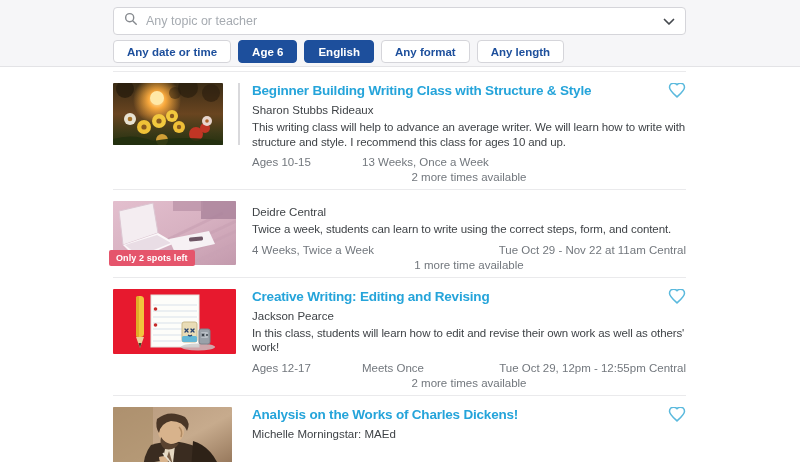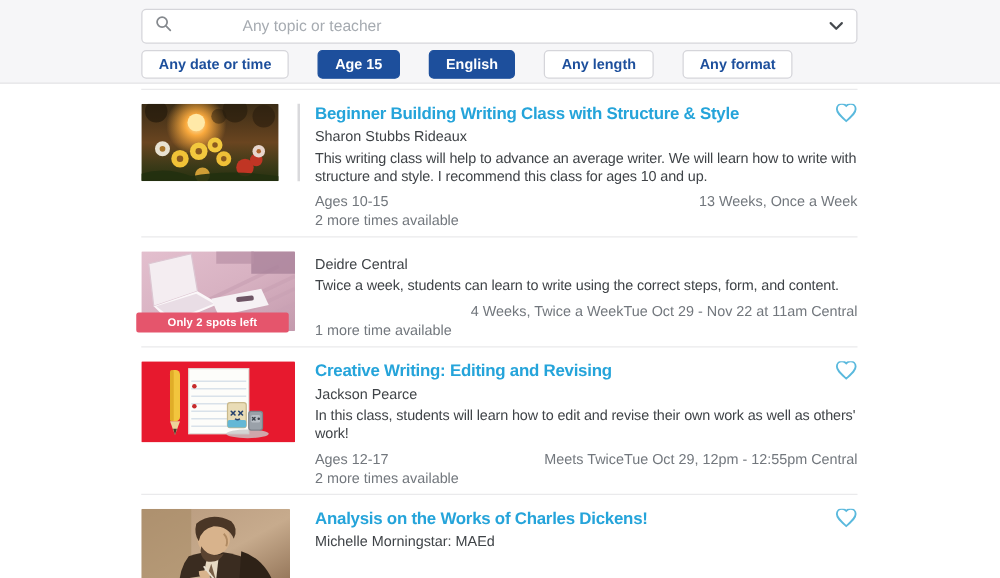--- a/index.html
+++ b/index.html
@@ -4,55 +4,55 @@
 <style>
   * { margin:0; padding:0; box-sizing:border-box; }
   html,body { width:800px; height:462px; overflow:hidden; background:#fff;
               font-family:"Liberation Sans", sans-serif; }
 
   
   .topbar { position:absolute; left:0; top:0; width:800px; height:67px;
             background:#f6f6f8; border-bottom:1px solid #e3e3e6; }
   .searchbox { position:absolute; left:113px; top:7px; width:573px; height:28px;
                background:#fff; border:1px solid #d5d5da; border-radius:4px;
-               display:flex; align-items:center; padding:0 10px;gap:48px; }
+               display:flex; align-items:center; padding:0 10px; }
   .searchbox input { flex:1; border:none; outline:none; font-size:12.5px;
                      color:#3f4347; background:transparent; margin-left:8px;
                      font-family:"Liberation Sans", sans-serif; }
   .searchbox input::placeholder { color:#a6abb1; }
-  .filters { position:absolute; left:113px; top:40px; display:flex; gap:23px; }
+  .filters { position:absolute; left:113px; top:40px; display:flex; gap:7px; }
   .chip { height:23px; display:inline-flex; align-items:center; padding:0 13px;
           border-radius:4px; font-size:11.5px; font-weight:700; cursor:pointer;
           background:#fff; border:1px solid #d5d5da; color:#1d4f9c; white-space:nowrap; }
   .chip.active { background:#1d4f9c; border-color:#1d4f9c; color:#fff; }
 
   
   .list { position:absolute; left:113px; top:71px; width:573px; }
   .card { display:flex; border-top:1px solid #eaeaec; padding:11px 0 5px 0; }
   .imgcol { width:123px; min-width:123px; margin-right:16px; position:relative; }
   .art { border-radius:1px; overflow:hidden; line-height:0; }
   .vrule { position:absolute; top:0; left:125px; width:2px; height:62px; background:#d9d9dc; }
   .badge { position:absolute; left:-4px; bottom:6px; background:#e5556c; color:#fff;
-           font-size:9px; font-weight:700; padding:3px 25px; border-radius:2px;
+           font-size:9px; font-weight:700; padding:3px 7px; border-radius:2px;
            letter-spacing:.1px; }
   .txtcol { flex:1; min-width:0; }
   .titlerow { display:flex; justify-content:space-between; align-items:flex-start; }
   .title { font-size:13.5px; font-weight:700; color:#25a4da; letter-spacing:-0.2px;
            line-height:16px; cursor:pointer; }
   .heartbtn { background:none; border:none; cursor:pointer; padding:0; margin-left:10px;
               line-height:0; }
   .teacher { font-size:11.5px; color:#3f4347; margin-top:5px; line-height:13px; }
   .desc { font-size:11.5px; color:#3f4347; margin-top:3px; line-height:14.5px;
           letter-spacing:-0.1px; }
   .metarow { display:flex; align-items:baseline; margin-top:6px; font-size:11.5px;
              color:#72777d; line-height:14px; }
   .m-ages { width:110px; min-width:110px; }
-  .m-freq { flex:1; text-align:right; }
+  .m-freq { flex:1; text-align:left; }
   .m-time { text-align:right; white-space:nowrap; }
-  .more { text-align:left; font-size:11.5px; color:#72777d; margin-top:2px;
+  .more { text-align:center; font-size:11.5px; color:#72777d; margin-top:2px;
           line-height:13px; }
 </style>
 </head>
 <body>
 
 <div class="topbar">
   <div class="searchbox">
     <span>
       <svg width="14" height="14" viewBox="0 0 16 16">
         <circle cx="6.5" cy="6.5" r="4.6" fill="none" stroke="#85898e" stroke-width="1.6"></circle>
@@ -61,24 +61,24 @@
     </span>
     <input type="text" placeholder="Any topic or teacher" style="">
     <span>
       <svg width="12" height="8" viewBox="0 0 12 8">
         <polyline points="1.5,1.5 6,6 10.5,1.5" fill="none" stroke="#45494e" stroke-width="1.7" stroke-linecap="round" stroke-linejoin="round"></polyline>
       </svg>
     </span>
   </div>
   <div class="filters">
     <button class="chip">Any date or time</button>
-    <button class="chip active">Age 15</button>
+    <button class="chip active">Age 6</button>
     <button class="chip active">English</button>
+    <button class="chip">Any format</button>
     <button class="chip">Any length</button>
-    <button class="chip">Any format</button>
   </div>
 </div>
 
 <div class="list">
 
   <div class="card">
     <div class="imgcol">
       <div class="art" style="width:110px;height:62px">
         <svg width="110" height="62" viewBox="0 0 110 62">
           <defs>
@@ -238,21 +238,21 @@
             <svg width="18" height="16" viewBox="0 0 24 21">
               <path d="M12 18.35l-1.45-1.32C5.4 12.36 2 9.28 2 5.5 2 2.42 4.42 0 7.5 0c1.74 0 3.41.81 4.5 2.09C13.09.81 14.76 0 16.5 0 19.58 0 22 2.42 22 5.5c0 3.78-3.4 6.86-8.55 11.54L12 18.35z" fill="none" stroke="#5ab9dd" stroke-width="2"></path>
             </svg>
           </span>
         </button>
       </div>
       <div class="teacher">Jackson Pearce</div>
       <div class="desc">In this class, students will learn how to edit and revise their own work as well as others' work!</div>
       <div class="metarow">
         <span class="m-ages">Ages 12-17</span>
-        <span class="m-freq">Meets Twice</span>
+        <span class="m-freq">Meets Once</span>
         <span class="m-time">Tue Oct 29, 12pm - 12:55pm Central</span>
       </div>
       <div class="more">2 more times available</div>
     </div>
   </div>
 
   <div class="card">
     <div class="imgcol">
       <div class="art" style="width:119px;height:65px">
         <svg width="119" height="65" viewBox="0 0 119 65">

